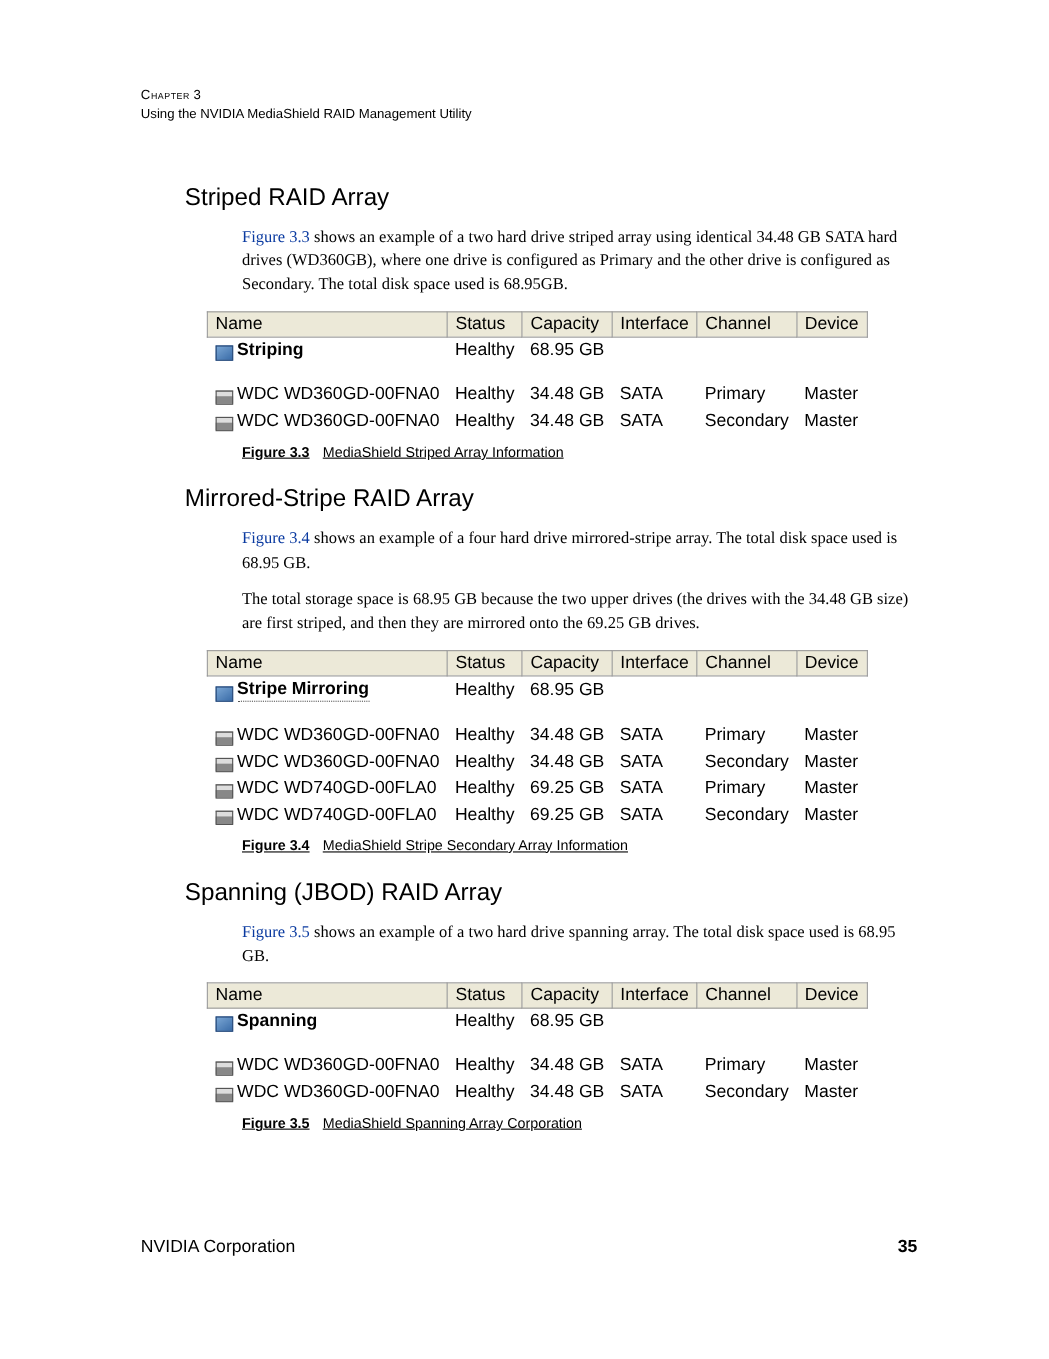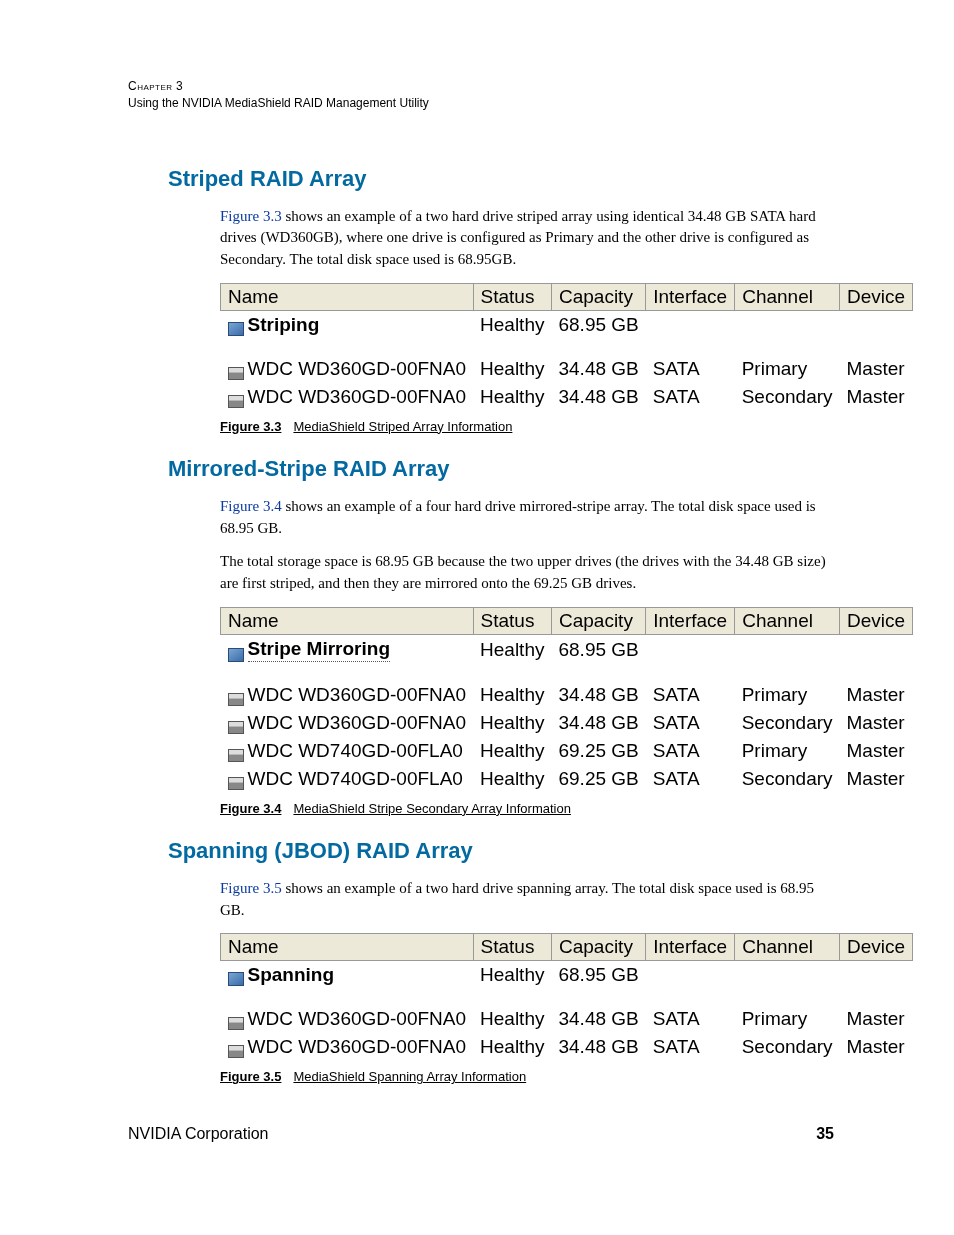--- a/index.html
+++ b/index.html
@@ -23,24 +23,24 @@
     font-size: 12px;
     line-height: 1.4;
     margin-bottom: 54px;
   }
   .running-head .chap-label {
     font-variant: small-caps;
     letter-spacing: 0.5px;
   }
   h2.section {
     font-family: Verdana, Geneva, sans-serif;
-    font-weight: 700;
+    font-weight: 400;
     font-size: 22px;
     margin: 0 0 14px 40px;
-    color: #0369a1;
+    color: #000000;
   }
   .body-para {
     margin: 0 0 12px 92px;
     font-size: 15px;
     line-height: 1.45;
     max-width: 620px;
   }
   .fig-ref {
     color: #0a3aa0;
   }
@@ -48,24 +48,24 @@
     margin: 8px 0 22px 92px;
     font-family: Verdana, Geneva, sans-serif;
     font-size: 13px;
     text-decoration: underline;
   }
   .caption .fnum {
     font-weight: 700;
     margin-right: 12px;
   }
   .array-table {
-    margin: 6px 0 6px 92px;
+    margin: 6px 0 6px 60px;
     background: #ffffff;
     font-family: Tahoma, Verdana, sans-serif;
-    font-size: 19px;
+    font-size: 16px;
     border-collapse: collapse;
     width: 520px;
   }
   .array-table th {
     background: #ece9d8;
     font-weight: 400;
     text-align: left;
     padding: 2px 7px;
     border: 1px solid #999;
   }
@@ -325,20 +325,20 @@
           </td>
           <td>Healthy</td>
           <td>34.48 GB</td>
           <td>SATA</td>
           <td>Secondary</td>
           <td>Master</td>
         </tr>
       </tbody>
     </table>
   <div class="caption">
-    <span class="fnum">Figure 3.5</span><span>MediaShield Spanning Array Information</span>
+    <span class="fnum">Figure 3.5</span><span>MediaShield Spanning Array Corporation</span>
   </div>
 </div>
 
 <div class="footer">
   <span>NVIDIA Corporation</span>
   <span class="pg">35</span>
 </div>
 
 </body></html>

